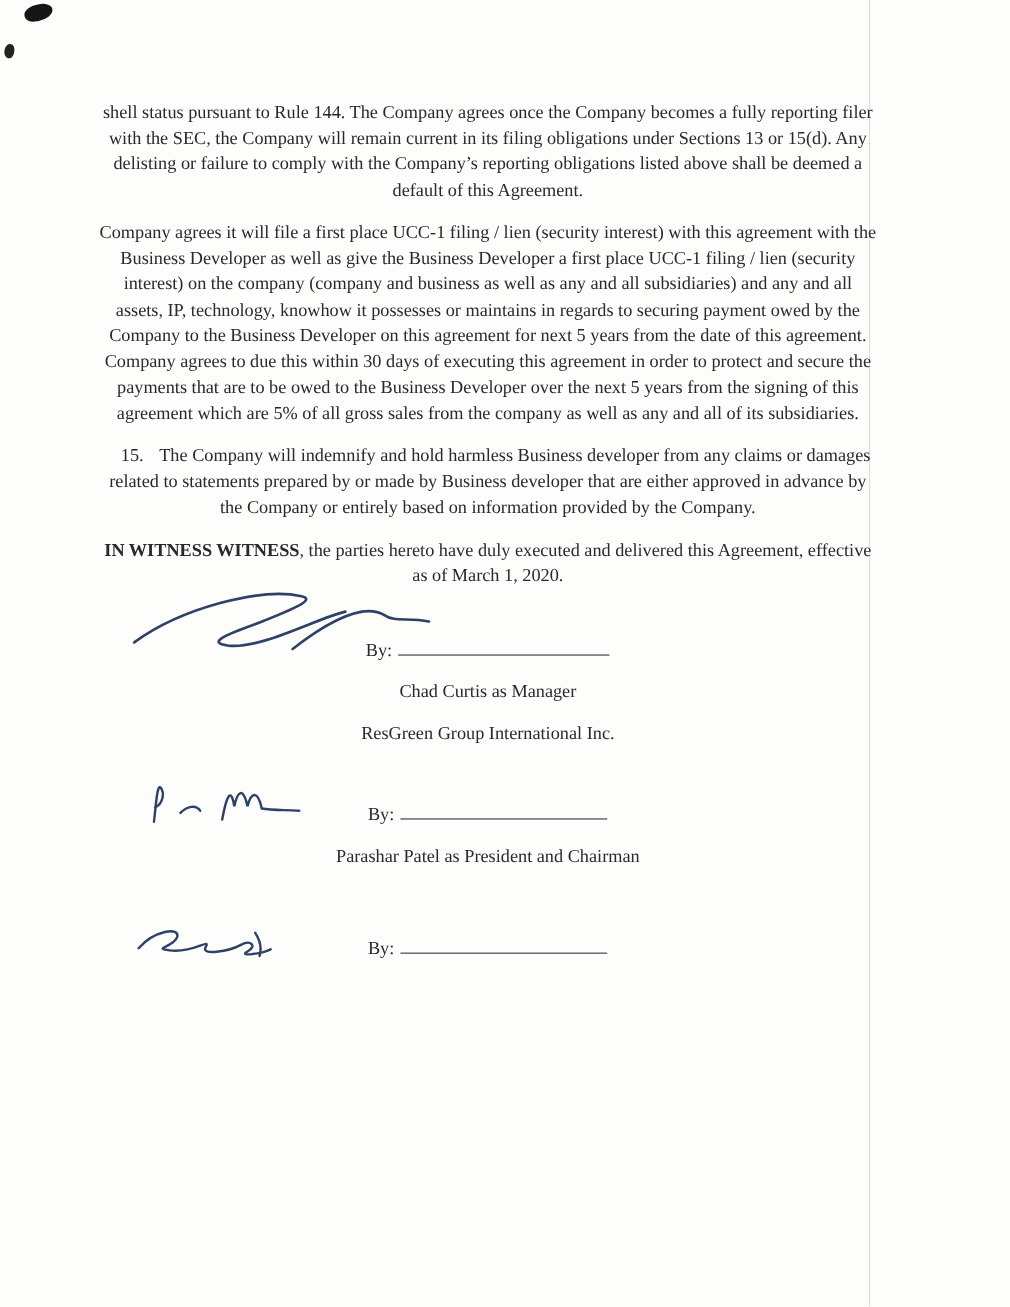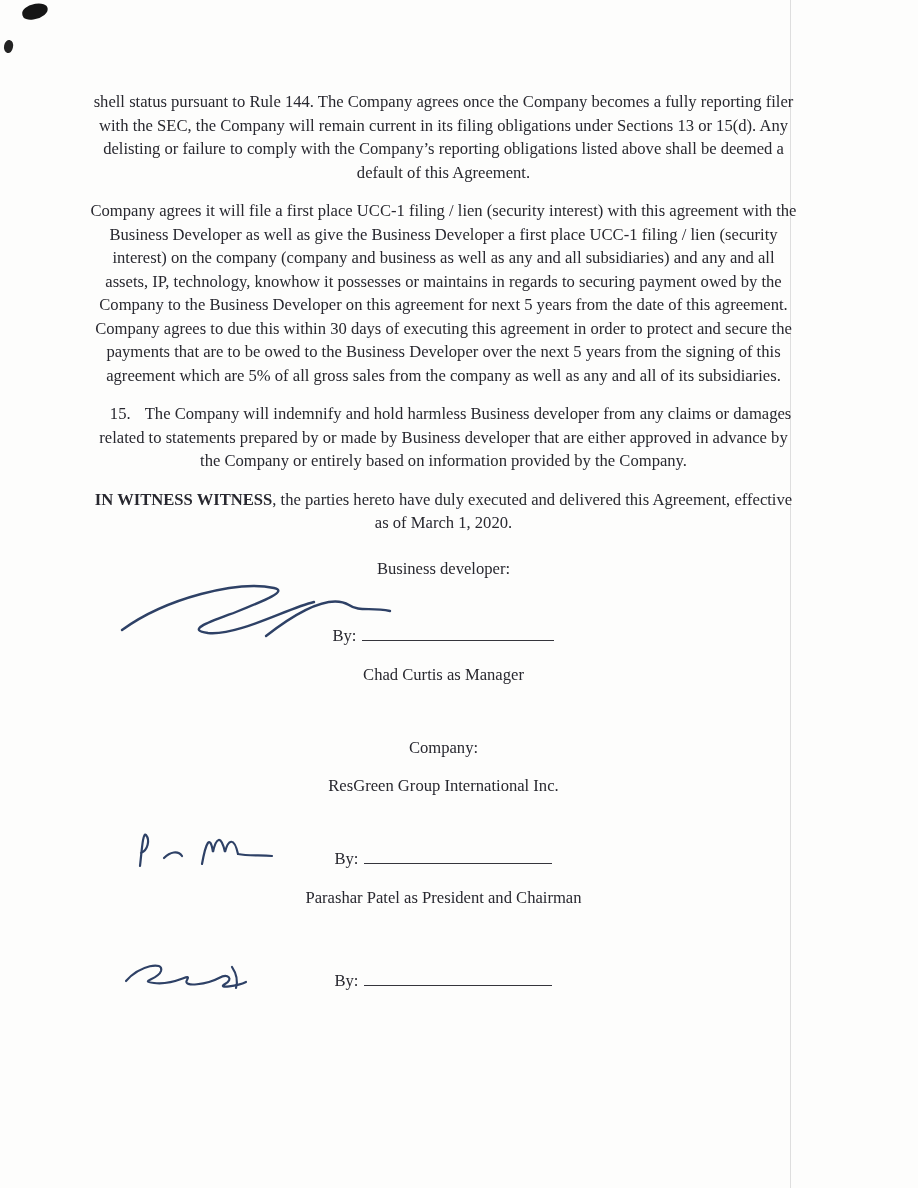--- a/index.html
+++ b/index.html
@@ -72,35 +72,33 @@
   <div class="content">
 
     <p class="para">shell status pursuant to Rule 144. The Company agrees once the Company becomes a fully reporting filer with the SEC, the Company will remain current in its filing obligations under Sections 13 or 15(d). Any delisting or failure to comply with the Company’s reporting obligations listed above shall be deemed a default of this Agreement.</p>
 
     <p class="para">Company agrees it will file a first place UCC-1 filing / lien (security interest) with this agreement with the Business Developer as well as give the Business Developer a first place UCC-1 filing / lien (security interest) on the company (company and business as well as any and all subsidiaries) and any and all assets, IP, technology, knowhow it possesses or maintains in regards to securing payment owed by the Company to the Business Developer on this agreement for next 5 years from the date of this agreement. Company agrees to due this within 30 days of executing this agreement in order to protect and secure the payments that are to be owed to the Business Developer over the next 5 years from the signing of this agreement which are 5% of all gross sales from the company as well as any and all of its subsidiaries.</p>
 
     <p class="para"><span class="num">15.</span><span>The Company will indemnify and hold harmless Business developer from any claims or damages related to statements prepared by or made by Business developer that are either approved in advance by the Company or entirely based on information provided by the Company.</span></p>
 
     <p class="para"><span class="witness-bold">IN WITNESS WITNESS</span><span>, the parties hereto have duly executed and delivered this Agreement, effective as of March 1, 2020.</span></p>
 
-    <div class="sign-label">Business developer:</div>
 
 
     <div class="sig-row sig-row-1">
       <svg class="sig-svg sig-chad" viewBox="0 0 282 68">
         <g fill="none" stroke="#2e4166" stroke-width="2.4" stroke-linecap="round">
           <path d="M6 52 C 50 20, 122 2, 158 10 C 172 13, 150 22, 120 34 C 96 43, 68 52, 92 55 C 122 58, 172 30, 198 24"></path>
           <path d="M150 58 C 186 30, 216 17, 233 27 C 243 34, 254 29, 274 33"></path>
         </g>
       </svg>
       <span class="by-label">By:</span><span class="sig-underline u-w1"></span>
     </div>
     <div class="signer-line">Chad Curtis as Manager</div>
 
-    <div class="sign-label company-label">Company:</div>
 
     <div class="sign-name">ResGreen Group International Inc.</div>
 
     <div class="sig-row sig-row-2">
       <svg class="sig-svg sig-parashar" viewBox="0 0 152 44">
         <g fill="none" stroke="#2e4166" stroke-width="2.2" stroke-linecap="round">
           <path d="M10 40 C 12 22, 13 6, 16 9 C 20 14, 18 24, 11 27"></path>
           <path d="M34 32 C 40 26, 48 24, 52 30"></path>
           <path d="M72 38 C 76 16, 80 8, 83 26 C 86 12, 91 8, 95 26 C 98 14, 104 10, 108 28 C 118 30, 130 29, 142 30"></path>
         </g>

